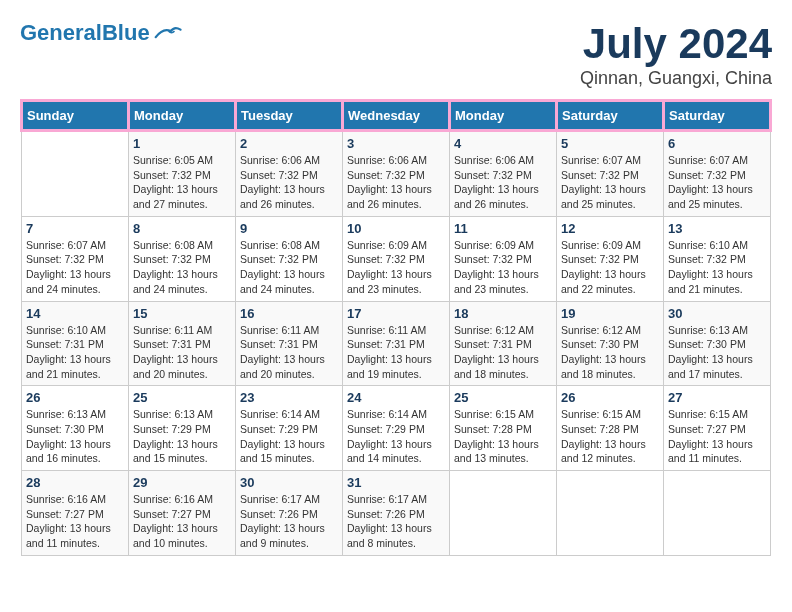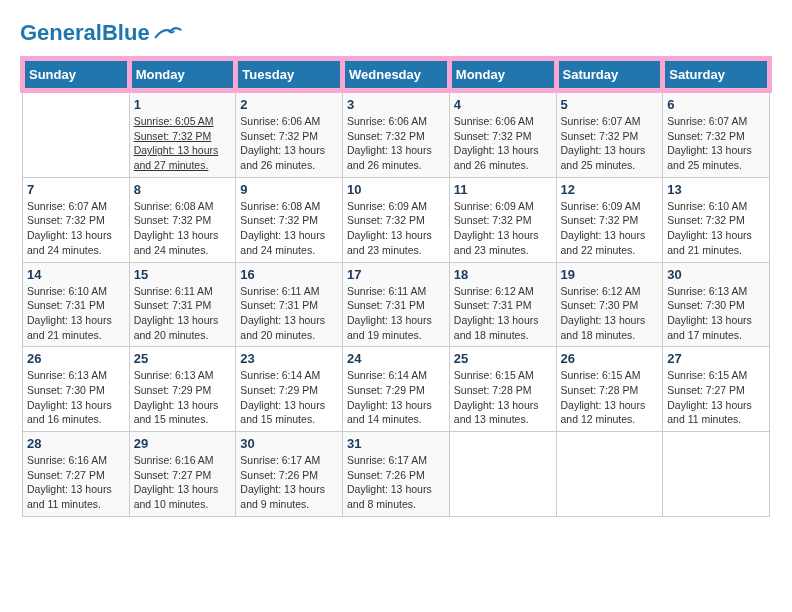--- a/index.html
+++ b/index.html
@@ -56,21 +56,21 @@
       border-collapse: collapse;
       font-size: 11px;
     }
     thead tr th {
       background-color: #2176ae;
       color: #fff;
       padding: 6px 4px;
       text-align: left;
       font-size: 13px;
       font-weight: bold;
-      border: 5px solid #f9a8d4;
+      border: 3px solid #f9a8d4;
     }
     tbody tr td {
       vertical-align: top;
       padding: 4px 4px;
       border: 1px solid #ccc;
       background: #fff;
       min-height: 80px;
       width: 107px;
     }
     tbody tr:nth-child(odd) td {
@@ -100,38 +100,42 @@
     <div class="logo-row">
       <span class="logo-text">
         <span>General</span><span style="color:#2176ae;">Blue</span>
       </span>
       <svg class="logo-bird" viewBox="0 0 40 25" xmlns="http://www.w3.org/2000/svg">
         <path d="M5,18 Q15,5 25,10 Q30,3 38,8" stroke="#2176ae" stroke-width="3" fill="none" stroke-linecap="round"></path>
         <path d="M22,10 Q26,14 30,10" stroke="#2176ae" stroke-width="2" fill="none"></path>
       </svg>
     </div>
   </div>
+  <div class="title-section">
+    <div class="main-title">July 2024</div>
+    <div class="subtitle">Qinnan, Guangxi, China</div>
+  </div>
 </div>
 
 <table>
   <thead>
     <tr>
     <th>Sunday</th>
         <th>Monday</th>
         <th>Tuesday</th>
         <th>Wednesday</th>
         <th>Monday</th>
         <th>Saturday</th>
         <th>Saturday</th>
       </tr>
   </thead>
   <tbody id="calendar-body">
   <tr>
         <td class="empty-cell"></td>
-        <td><span class="day-num">1</span><span class="day-info" style="white-space: pre-line; text-decoration: underline;">Sunrise: 6:05 AM
+        <td><span class="day-num">1</span><span class="day-info" style="white-space: pre-line;">Sunrise: 6:05 AM
 Sunset: 7:32 PM
 Daylight: 13 hours
 and 27 minutes.</span></td>
         <td><span class="day-num">2</span><span class="day-info" style="white-space: pre-line;">Sunrise: 6:06 AM
 Sunset: 7:32 PM
 Daylight: 13 hours
 and 26 minutes.</span></td>
         <td><span class="day-num">3</span><span class="day-info" style="white-space: pre-line;">Sunrise: 6:06 AM
 Sunset: 7:32 PM
 Daylight: 13 hours

